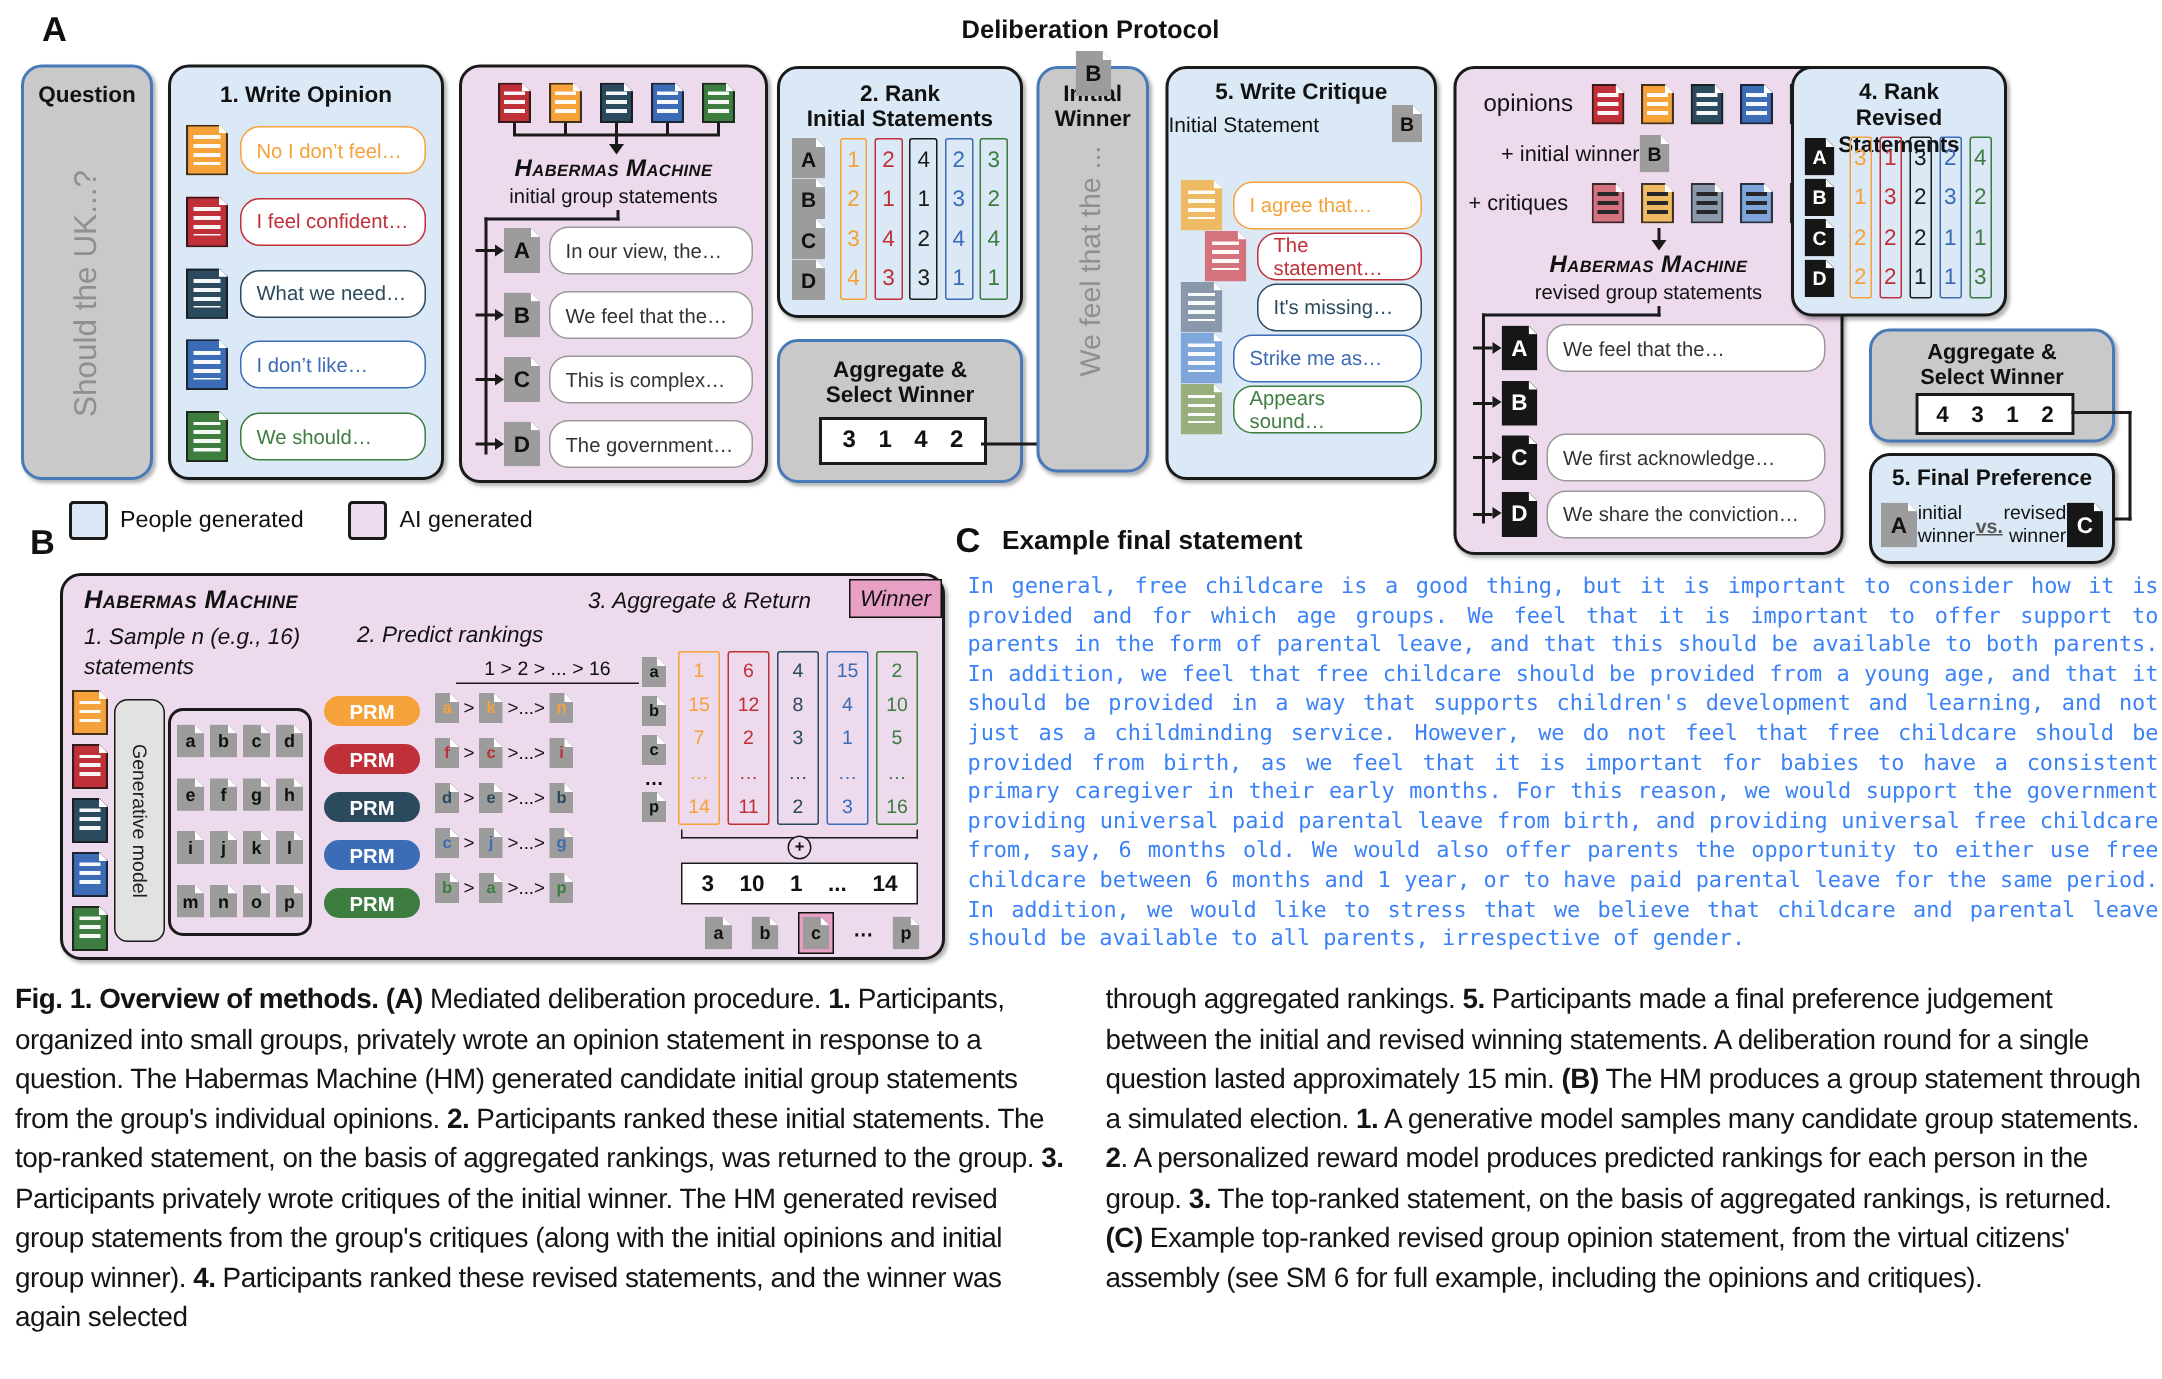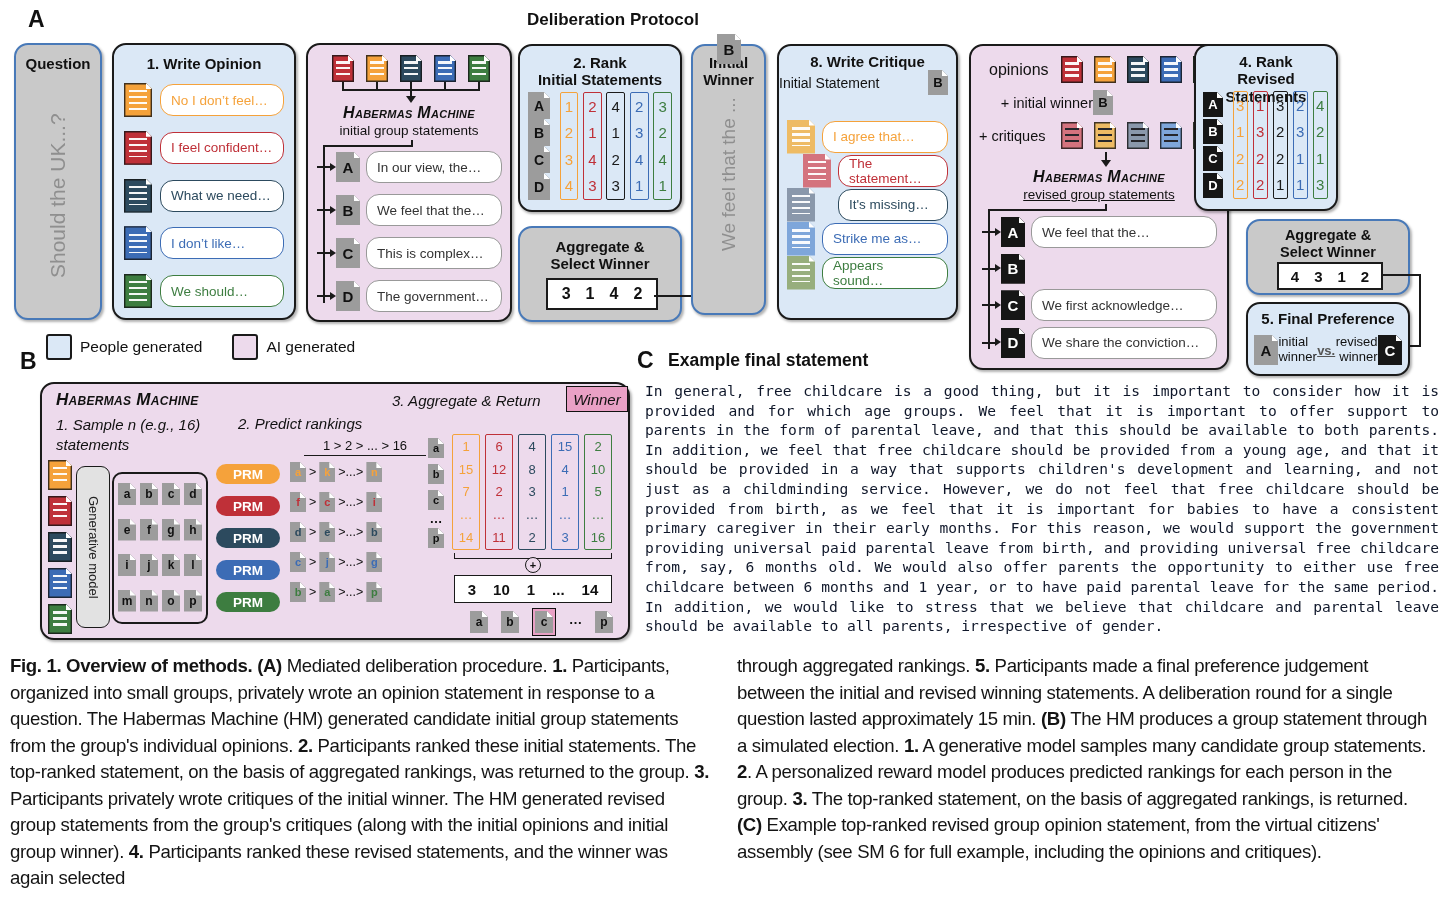--- a/index.html
+++ b/index.html
@@ -10,21 +10,21 @@
     --pink:#eddaec; --lblue:#dbe8f6; --gray:#c9c9c9; --bstroke:#4879b8; --pinkhl:#e9a0c5;
   }
   .abs { position:absolute; }
   .panel { position:absolute; border:2.5px solid #1a1a1a; border-radius:14px;
            box-shadow:1.5px 2px 2.5px rgba(0,0,0,.30); }
   .blue-bg { background:var(--lblue); }
   .pink-bg { background:var(--pink); }
   .gray-bg { background:var(--gray); border-color:var(--bstroke); }
   .hdr { font-weight:700; font-size:15px; line-height:1.16; text-align:center; white-space:pre-line; }
   .panel-letter { font-weight:700; font-size:23px; }
-  .fig-title { font-weight:700; font-size:17px; text-align:left; }
+  .fig-title { font-weight:700; font-size:17px; text-align:center; }
 
   
   .doc { position:relative; display:inline-flex; align-items:center; justify-content:center;
          clip-path:polygon(0 0, calc(100% - 6px) 0, 100% 6px, 100% 100%, 0 100%); flex:none; }
   .doc .fold { position:absolute; top:0; right:0; width:6px; height:6px; background:#fff;
                clip-path:polygon(0 0, 100% 100%, 0 100%); }
   .doc .lines { width:62%; height:56%;
     background:repeating-linear-gradient(to bottom, rgba(255,255,255,.95) 0 2.5px, transparent 2.5px 6px); }
   .doc.dark-lines .lines { background:repeating-linear-gradient(to bottom, #26262b 0 2.5px, transparent 2.5px 6px); }
   .doc.outlined { box-shadow:inset 0 0 0 1.4px rgba(20,20,20,.8); }
@@ -76,21 +76,21 @@
               justify-content:center; font-weight:700; font-size:16px; gap:15px; }
   .pill { border-radius:11px; color:#fff; font-weight:700; font-size:13.5px; display:flex;
           align-items:center; justify-content:center; width:64px; height:20px; }
   .gt { font-size:12.5px; color:#111; margin:0 3px; white-space:nowrap; }
   .acol { width:28px; border:1.7px solid var(--c); color:var(--c); display:flex; flex-direction:column;
           justify-content:space-around; align-items:center; font-size:13px; border-radius:2px; }
   .hl { background:var(--pinkhl); border:1.6px solid #111; padding:2px; display:inline-flex; }
   .cap { font-size:18.6px; line-height:26.5px; letter-spacing:-0.35px; color:#141414; text-align:left; }
   .cap b { font-weight:700; }
   .mono { font-family:"DejaVu Sans Mono", monospace; font-size:14.6px; line-height:19.6px;
-          text-align:justify; color:#0f172a; }
+          text-align:justify; color:#3b82f6; }
   .u { text-decoration:underline; }
   .legend-swatch { width:26px; height:26px; border:2px solid #1a1a1a; border-radius:3px; display:inline-block; }
 </style>
 </head>
 <body>
 
 <div class="fig">
 
   <div class="abs panel-letter" style="left:28px; top:6px;">A</div>
   <div class="abs fig-title" style="left:527px; top:10px; width:400px;">Deliberation Protocol</div>
@@ -285,21 +285,21 @@
     <div class="hdr abs" style="left:0; right:0; top:8px;">Initial
 Winner</div>
     <div class="abs vtext" style="left:0; right:0; top:46px; bottom:56px; font-size:19px; display:flex; align-items:center; justify-content:center;">We feel that the ...</div>
     <span class="doc d24 gdoc abs" style="left:24px; bottom:12px;">
         <span class="fold"></span>
         <span class="ltr">B</span>
       </span>
   </div>
 
   <div class="panel blue-bg" style="left:777px; top:44px; width:181px; height:276px;">
-    <div class="hdr abs" style="left:0; right:0; top:7px;">8. Write Critique</div>
+    <div class="hdr abs" style="left:0; right:0; top:7px;">5. Write Critique</div>
     <div class="abs row" style="left:0; right:8px; top:24px; justify-content:space-between; gap:7px;">
       <span style="font-size:14px;">Initial Statement</span>
       <span class="doc d20 gdoc">
           <span class="fold"></span>
           <span class="ltr">B</span>
         </span>
     </div>
     <div class="abs col" style="left:8px; right:8px; top:54px; bottom:9px; justify-content:center;">
       <div class="row" style="gap:7px;">
         <span class="doc d28 bg-mtan">
@@ -393,21 +393,21 @@
           </span>
         <span class="doc d22 bg-molive dark-lines outlined">
             <span class="lines"></span>
             <span class="fold"></span>
           </span>
       </span>
     </div>
     <span class="line" style="left:134px; top:106px; width:2px; height:8px;"></span>
     <span class="tri-d" style="left:130px; top:114px;"></span>
     <div class="abs smallcaps" style="left:0; right:0; top:122px; text-align:center; font-size:16px;">Habermas Machine</div>
-    <div class="abs" style="left:0; right:0; top:141px; text-align:center; font-size:13.5px;text-decoration:underline;">revised group statements</div>
+    <div class="abs" style="left:0; right:0; top:141px; text-align:center; font-size:13.5px;">revised group statements</div>
     <span class="line" style="left:134px; top:158px; width:2px; height:7px;"></span>
     <span class="line" style="left:17px; top:163px; width:119px; height:2px;"></span>
     <span class="line" style="left:17px; top:163px; width:2px; height:140px;"></span>
     <div class="abs col" style="left:11px; right:10px; top:170px; bottom:9px; justify-content:space-between;">
       <div class="row" style="gap:6px;">
         <span class="stub"></span>
         <span class="doc d24 bdoc">
             <span class="fold"></span>
             <span class="ltr">A</span>
           </span>

